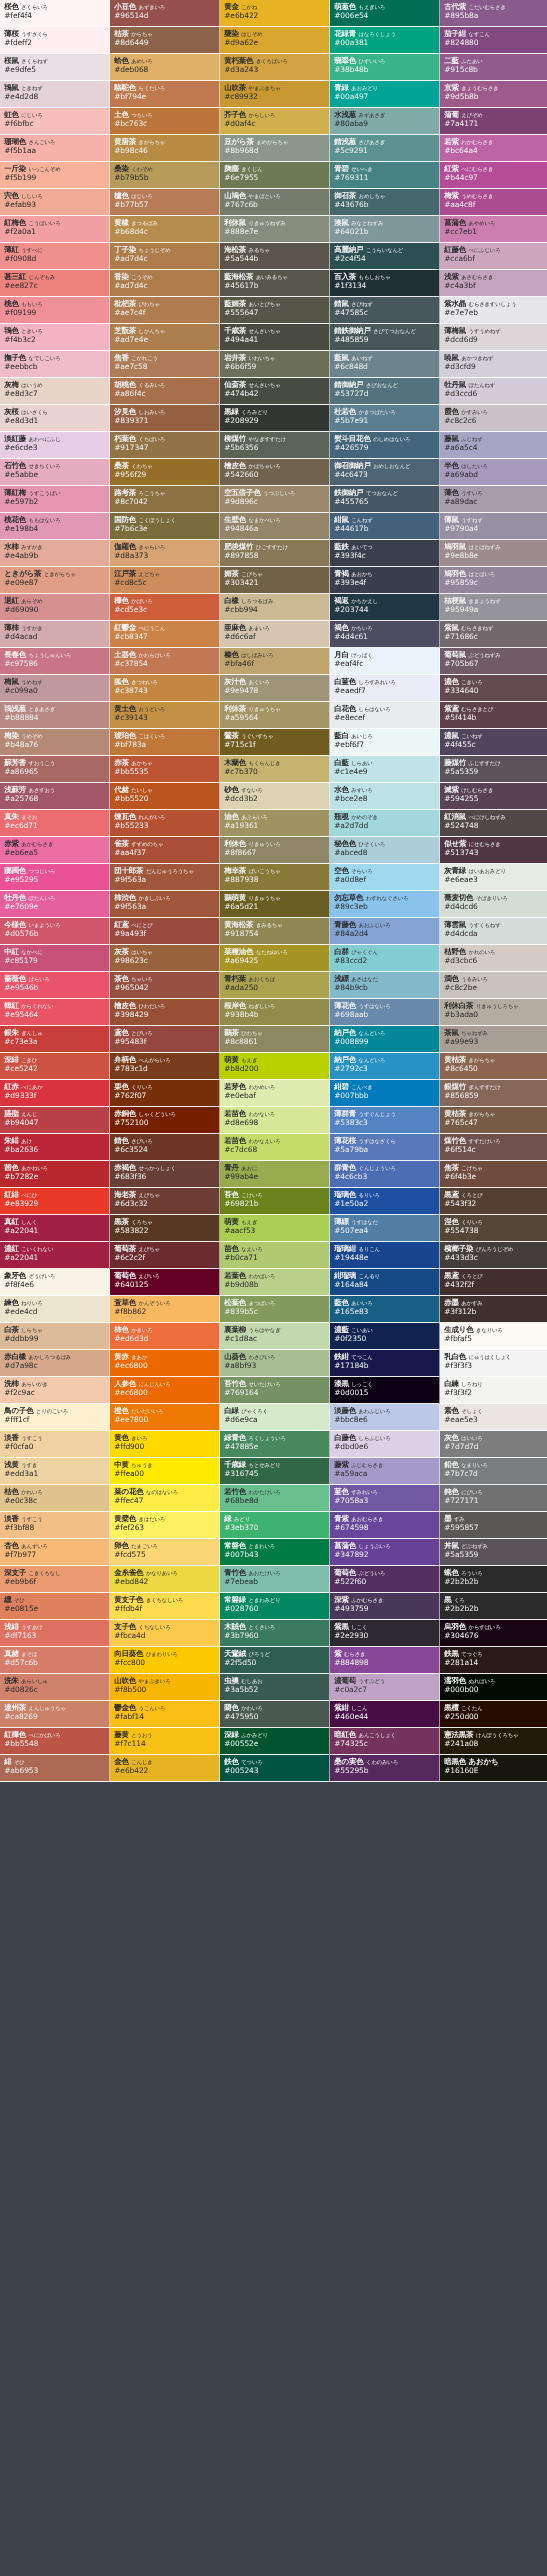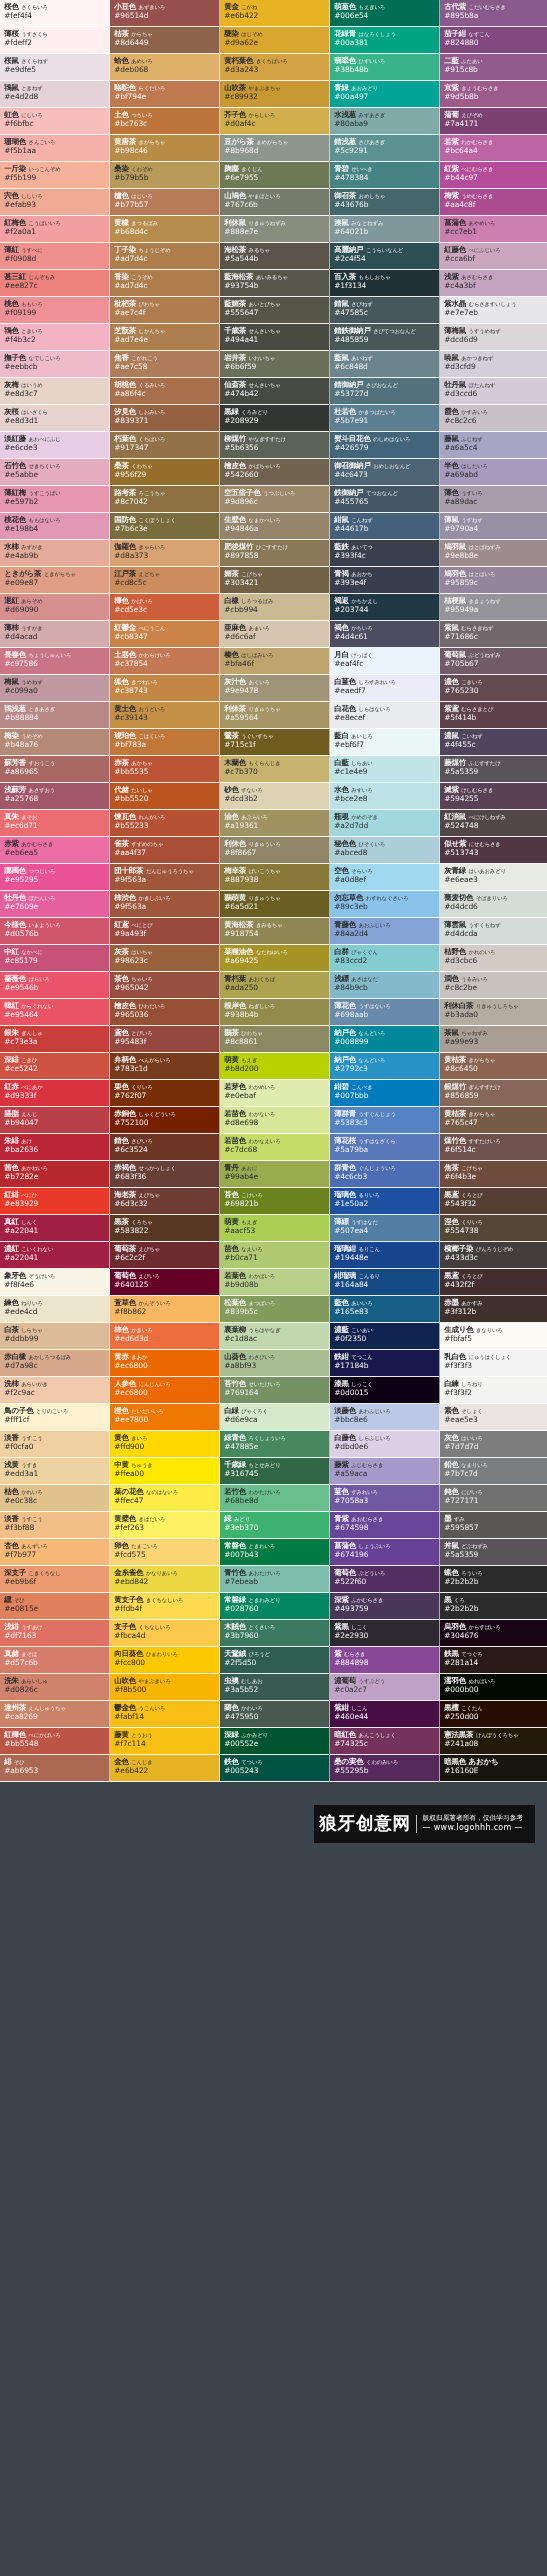--- a/index.html
+++ b/index.html
@@ -224,21 +224,21 @@
       <div class="swatch dark" style="background: rgb(183, 155, 91);">
         <span class="nm">桑染<span class="kana">くわぞめ</span></span>
         <span class="hx">#b79b5b</span>
       </div>
       <div class="swatch light" style="background: rgb(110, 121, 85);">
         <span class="nm">麹塵<span class="kana">きくじん</span></span>
         <span class="hx">#6e7955</span>
       </div>
       <div class="swatch light" style="background: rgb(71, 131, 132);">
         <span class="nm">青碧<span class="kana">せいへき</span></span>
-        <span class="hx">#478384</span>
+        <span class="hx">#769311</span>
       </div>
       <div class="swatch light" style="background: rgb(180, 76, 151);">
         <span class="nm">紅紫<span class="kana">べにむらさき</span></span>
         <span class="hx">#b44c97</span>
       </div>
       <div class="swatch dark" style="background: rgb(239, 171, 147);">
         <span class="nm">宍色<span class="kana">ししいろ</span></span>
         <span class="hx">#efab93</span>
       </div>
       <div class="swatch light" style="background: rgb(183, 123, 87);">
@@ -300,21 +300,21 @@
       <div class="swatch dark" style="background: rgb(238, 130, 124);">
         <span class="nm">甚三紅<span class="kana">じんぞもみ</span></span>
         <span class="hx">#ee827c</span>
       </div>
       <div class="swatch light" style="background: rgb(173, 125, 76);">
         <span class="nm">香染<span class="kana">こうぞめ</span></span>
         <span class="hx">#ad7d4c</span>
       </div>
       <div class="swatch light" style="background: rgb(86, 86, 75);">
         <span class="nm">藍海松茶<span class="kana">あいみるちゃ</span></span>
-        <span class="hx">#93754b</span>
+        <span class="hx">#45617b</span>
       </div>
       <div class="swatch light" style="background: rgb(31, 49, 52);">
         <span class="nm">百入茶<span class="kana">ももしおちゃ</span></span>
         <span class="hx">#1f3134</span>
       </div>
       <div class="swatch dark" style="background: rgb(196, 163, 191);">
         <span class="nm">浅紫<span class="kana">あさむらさき</span></span>
         <span class="hx">#c4a3bf</span>
       </div>
       <div class="swatch dark" style="background: rgb(240, 145, 153);">
@@ -608,21 +608,21 @@
       <div class="swatch light" style="background: rgb(158, 148, 120);">
         <span class="nm">灰汁色<span class="kana">あくいろ</span></span>
         <span class="hx">#9e9478</span>
       </div>
       <div class="swatch dark" style="background: rgb(234, 237, 247);">
         <span class="nm">白菫色<span class="kana">しろすみれいろ</span></span>
         <span class="hx">#eaedf7</span>
       </div>
       <div class="swatch light" style="background: rgb(99, 73, 80);">
         <span class="nm">濃色<span class="kana">こきいろ</span></span>
-        <span class="hx">#765230</span>
+        <span class="hx">#334640</span>
       </div>
       <div class="swatch light" style="background: rgb(184, 136, 132);">
         <span class="nm">鴇浅葱<span class="kana">ときあさぎ</span></span>
         <span class="hx">#b88884</span>
       </div>
       <div class="swatch dark" style="background: rgb(195, 145, 67);">
         <span class="nm">黄土色<span class="kana">おうどいろ</span></span>
         <span class="hx">#c39143</span>
       </div>
       <div class="swatch light" style="background: rgb(165, 149, 100);">
@@ -836,21 +836,21 @@
       <div class="swatch dark" style="background: rgb(200, 194, 190);">
         <span class="nm">潤色<span class="kana">うるみいろ</span></span>
         <span class="hx">#c8c2be</span>
       </div>
       <div class="swatch light" style="background: rgb(233, 84, 100);">
         <span class="nm">韓紅<span class="kana">からくれない</span></span>
         <span class="hx">#e95464</span>
       </div>
       <div class="swatch light" style="background: rgb(150, 80, 54);">
         <span class="nm">檜皮色<span class="kana">ひわだいろ</span></span>
-        <span class="hx">#965036</span>
+        <span class="hx">#398429</span>
       </div>
       <div class="swatch light" style="background: rgb(147, 139, 75);">
         <span class="nm">根岸色<span class="kana">ねぎしいろ</span></span>
         <span class="hx">#938b4b</span>
       </div>
       <div class="swatch light" style="background: rgb(105, 138, 171);">
         <span class="nm">薄花色<span class="kana">うすはないろ</span></span>
         <span class="hx">#698aab</span>
       </div>
       <div class="swatch dark" style="background: rgb(179, 173, 160);">
@@ -1244,21 +1244,21 @@
       <div class="swatch dark" style="background: rgb(252, 213, 117);">
         <span class="nm">卵色<span class="kana">たまごいろ</span></span>
         <span class="hx">#fcd575</span>
       </div>
       <div class="swatch light" style="background: rgb(0, 123, 67);">
         <span class="nm">常磐色<span class="kana">ときわいろ</span></span>
         <span class="hx">#007b43</span>
       </div>
       <div class="swatch light" style="background: rgb(103, 65, 150);">
         <span class="nm">菖蒲色<span class="kana">しょうぶいろ</span></span>
-        <span class="hx">#674196</span>
+        <span class="hx">#347892</span>
       </div>
       <div class="swatch light" style="background: rgb(90, 83, 89);">
         <span class="nm">丼鼠<span class="kana">どぶねずみ</span></span>
         <span class="hx">#5a5359</span>
       </div>
       <div class="swatch dark" style="background: rgb(235, 155, 111);">
         <span class="nm">深支子<span class="kana">こきくちなし</span></span>
         <span class="hx">#eb9b6f</span>
       </div>
       <div class="swatch dark" style="background: rgb(235, 216, 66);">
@@ -1411,23 +1411,14 @@
       </div>
       <div class="swatch light" style="background: rgb(85, 41, 91);">
         <span class="nm">桑の実色<span class="kana">くわのみいろ</span></span>
         <span class="hx">#55295b</span>
       </div>
       <div class="swatch light" style="background: rgb(22, 22, 14);">
         <span class="nm">暗黒色 あおかち</span>
         <span class="hx">#16160E</span>
       </div>
     </div>
-  <div class="footer">
-    <div class="watermark">
-      <div class="wm-logo">狼牙创意网</div>
-      <div class="wm-right">
-        <span class="wm-cn">版权归原著者所有，仅供学习参考</span>
-        <span class="wm-url">— www.logohhh.com —</span>
-      </div>
-    </div>
-  </div>
 </div>
 
 
 </body></html>

